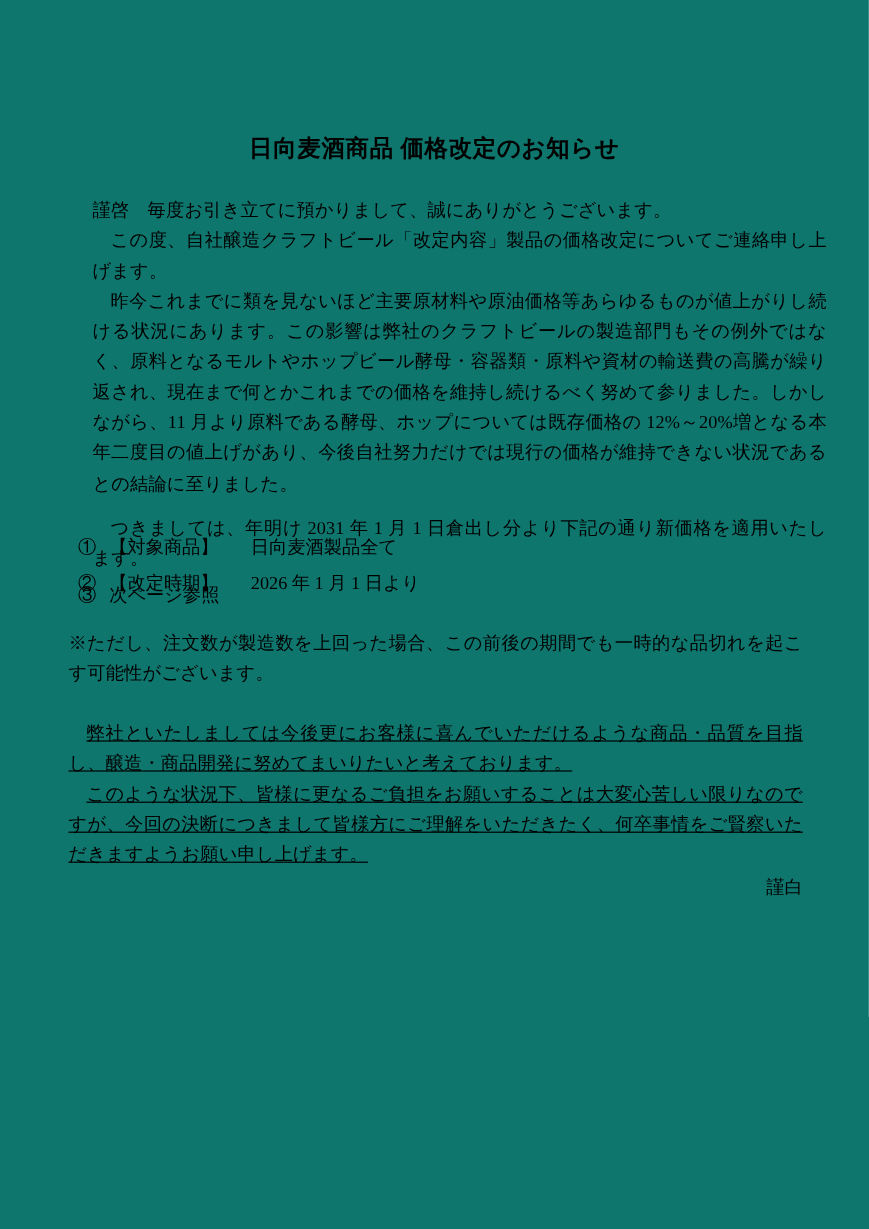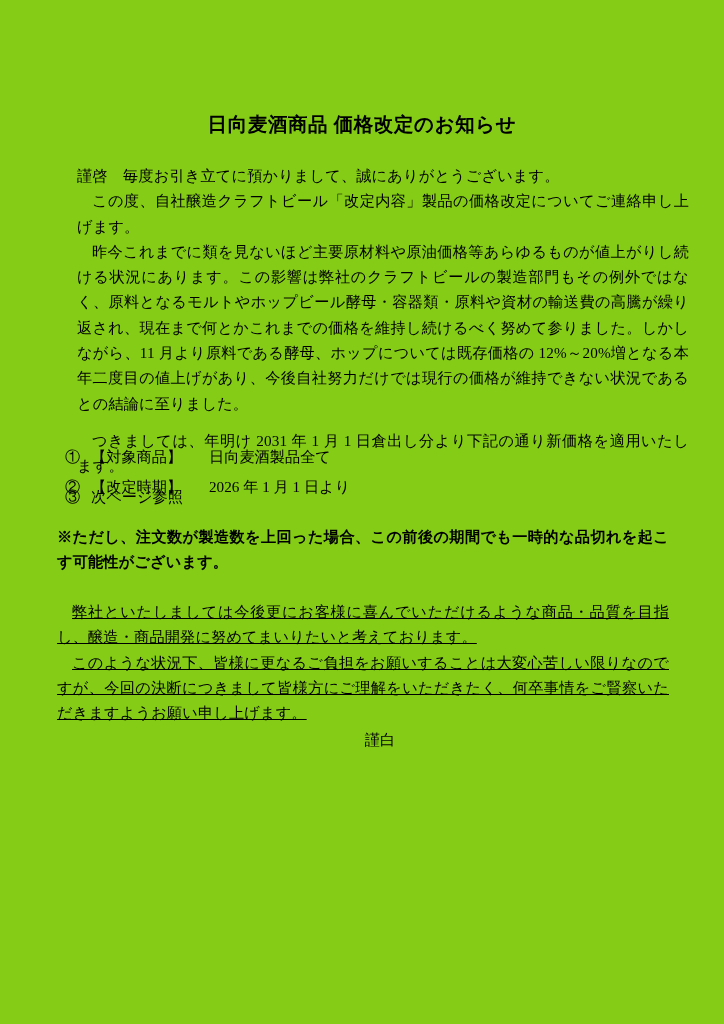--- a/index.html
+++ b/index.html
@@ -14,21 +14,21 @@
     font-family: "Liberation Serif", "DejaVu Serif", serif;
     color: #000000;
     overflow: hidden;
   }
   .page {
     width: 724px;
     height: 1024px;
     box-sizing: border-box;
     padding: 0;
     position: relative;
-    background: #84cc16;
+    background: #0f766e;
   }
   .doc-title {
     text-align: center;
     font-size: 19.5px;
     font-weight: bold;
     letter-spacing: 0.6px;
     margin: 0;
     padding: 0;
     position: absolute;
     top: 113px;
@@ -86,35 +86,34 @@
   }
   .list-value.bold {
     font-weight: normal;
   }
 
   .note-block {
     position: absolute;
     top: 524px;
     left: 57px;
     width: 612px;
-    font-weight: bold;
   }
   .closing-block {
     position: absolute;
     top: 599px;
     left: 57px;
     width: 612px;
     text-decoration: underline;
   }
   .signoff {
     position: absolute;
     top: 727px;
-    left: 74px;
+    left: 57px;
     width: 612px;
-    text-align: center;
+    text-align: right;
     font-size: 15.2px;
     line-height: 25.3px;
     padding-right: 2px;
   }
 </style>
 </head>
 <body>
 
 <div class="page">
 

